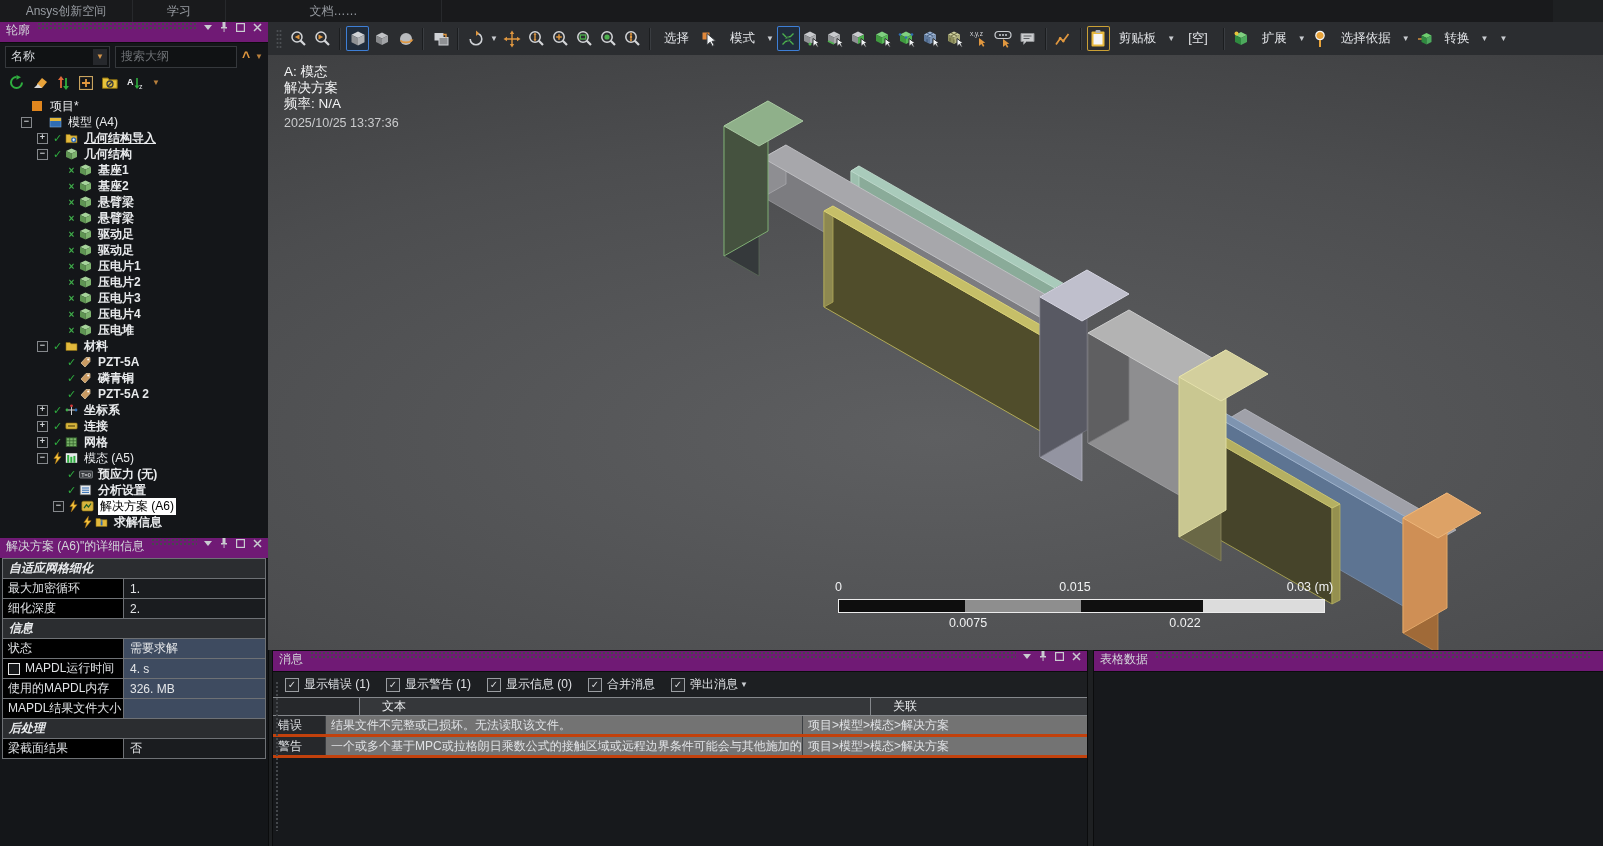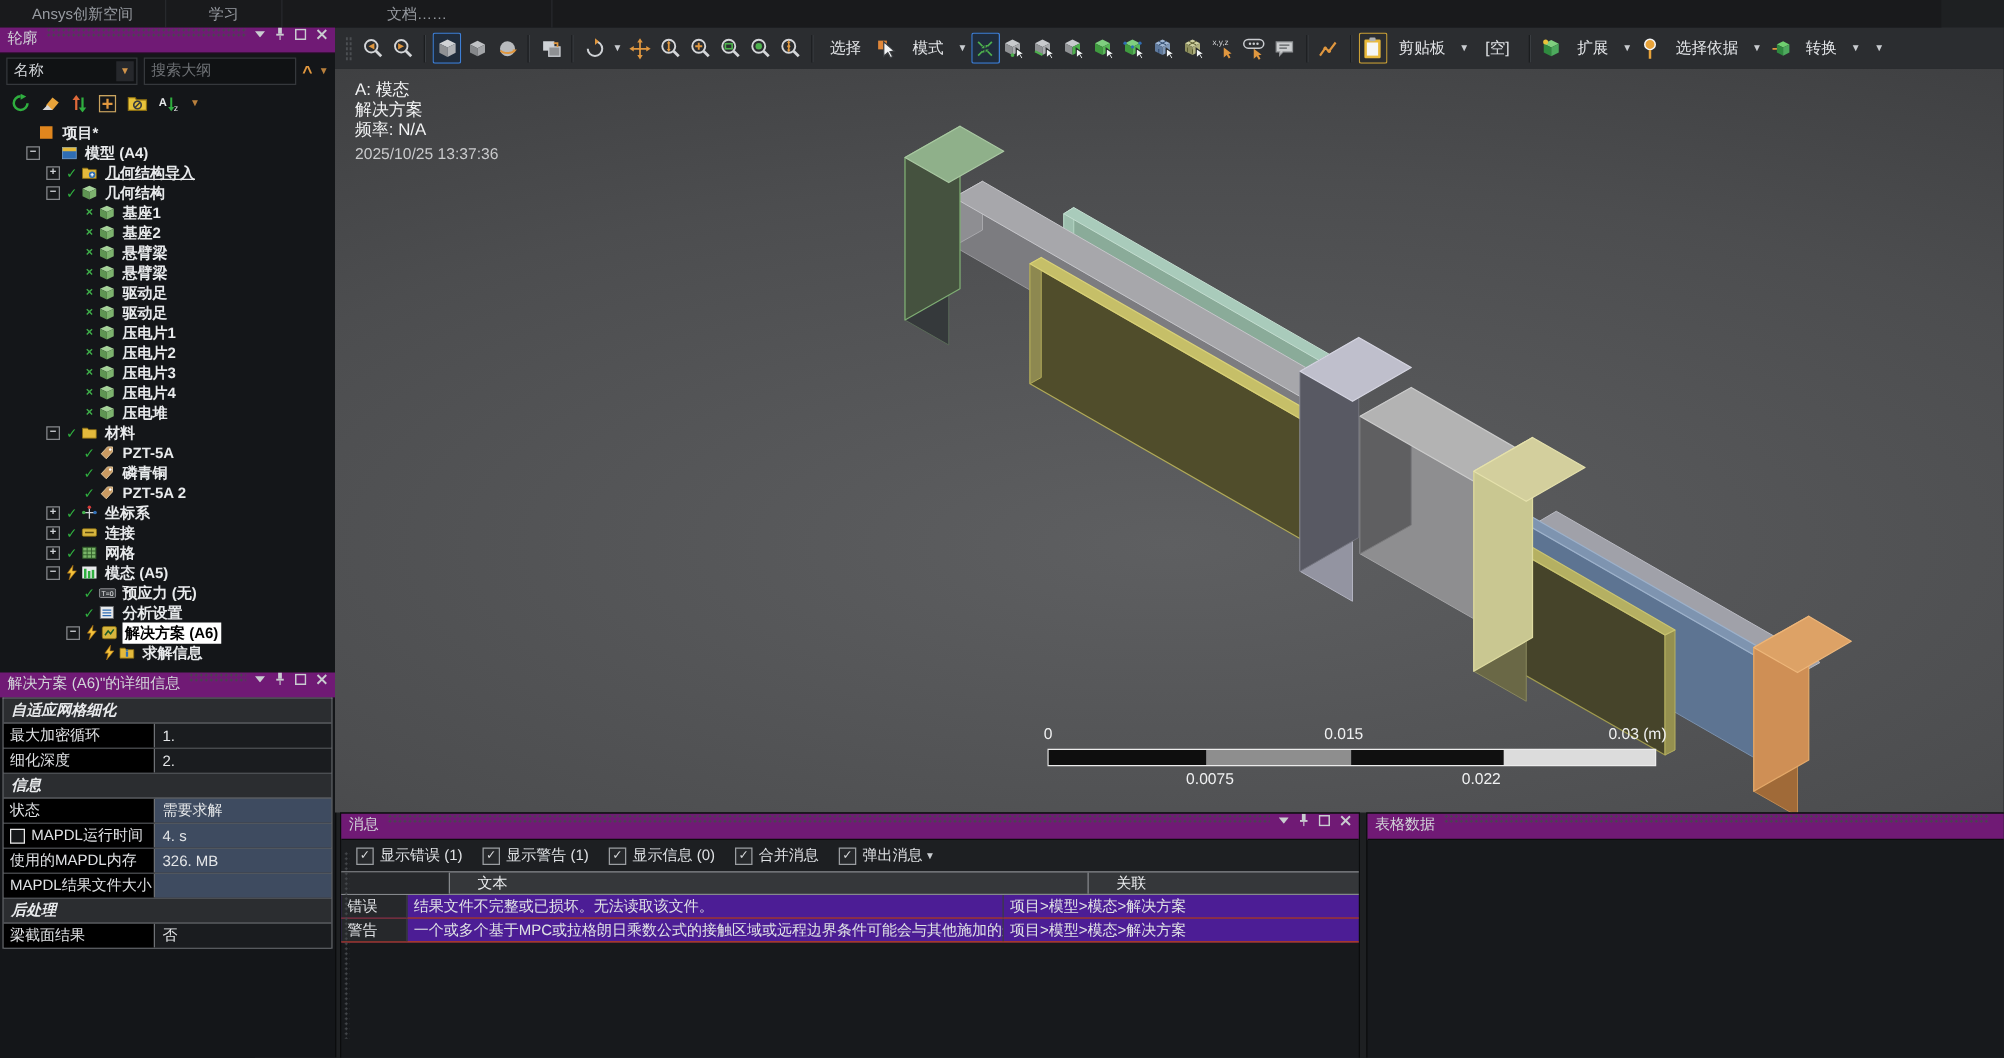--- a/index.html
+++ b/index.html
@@ -43,21 +43,21 @@
   .exp{width:9px;height:9px;border:1px solid #85888c;background:#17191b;color:#d2d5d9;
        font-size:9px;line-height:7px;text-align:center;margin-right:4px;flex:none;font-weight:700;}
   .exp.none{border:none;background:transparent;}
   .pfx{width:11px;text-align:center;flex:none;margin-right:1px;}
   .pfx.chk{color:#2fae3f;font-weight:700;font-size:11px;}
   .pfx.xmk{color:#3fae4a;font-weight:700;font-size:10px;}
   .pfx svg{display:block;margin:0 auto;}
   .tico{width:14px;height:12px;margin:0 3px 0 1px;flex:none;}
   .tico svg{display:block;}
   .tlabel{font-weight:600;color:#e8eaec;padding:0 2px;}
-  .tlabel.b{font-weight:700;}
+  .tlabel.b{font-weight:400;}
   .tlabel.u{text-decoration:underline;}
   .trow.sel .tlabel{background:#ffffff;color:#000;}
 
   
   #details{left:0;top:538px;width:268px;height:308px;background:#141619;}
   .dtable{position:absolute;top:20px;left:2px;width:262px;border:1px solid #6e7175;border-bottom:none;}
   .dsec{height:19px;background:#2b2d30;font-weight:700;display:flex;align-items:center;
         padding:0 6px;border-bottom:1px solid #6e7175;color:#e8eaec;font-style:italic;}
   .drow{display:flex;height:19px;border-bottom:1px solid #6e7175;}
   .dlab{width:110px;background:#000000;display:flex;align-items:center;padding:0 5px;gap:5px;
@@ -90,21 +90,21 @@
   #rbar div{height:100%;}
 
   
   #msgpanel{left:272px;top:650px;width:814px;height:196px;background:#17191c;border:1px solid #0b0c0d;}
   .filters{height:25px;display:flex;align-items:center;gap:16px;padding:0 12px;background:#1d1f22;}
   .filt{display:flex;align-items:center;}
   .fcb{width:12px;height:12px;border:1px solid #9a9da1;background:#26282b;display:flex;align-items:center;
        justify-content:center;font-size:10px;color:#d8dadc;margin-right:5px;flex:none;}
   .mth{display:flex;height:17px;background:#35373a;border-top:1px solid #85888c;border-bottom:1px solid #85888c;}
   .mth div{display:flex;align-items:center;padding:0 22px;border-right:1px solid #85888c;color:#eceef0;}
-  .mrow{display:flex;height:18px;border-bottom:1px solid #c2410c;background:#4c1d95;}
+  .mrow{display:flex;height:18px;border-bottom:3px solid #c2410c;background:#737373;}
   .mrow div{display:flex;align-items:center;padding:0 5px;border-right:1px solid #3a3d41;
             overflow:hidden;white-space:nowrap;}
   .c-type{width:42px;flex:none;background:#26282b;}
   .c-text{width:466px;flex:none;}
   .c-assoc{flex:1;border-right:none!important;}
   .vgrip{position:absolute;left:2px;top:28px;width:5px;height:160px;
          background-image:radial-gradient(#45484c 0.8px,transparent 0.9px);background-size:4px 4px;}
 
   #tablepanel{left:1093px;top:650px;width:510px;height:196px;background:#17191c;border:1px solid #0b0c0d;}
 </style>

